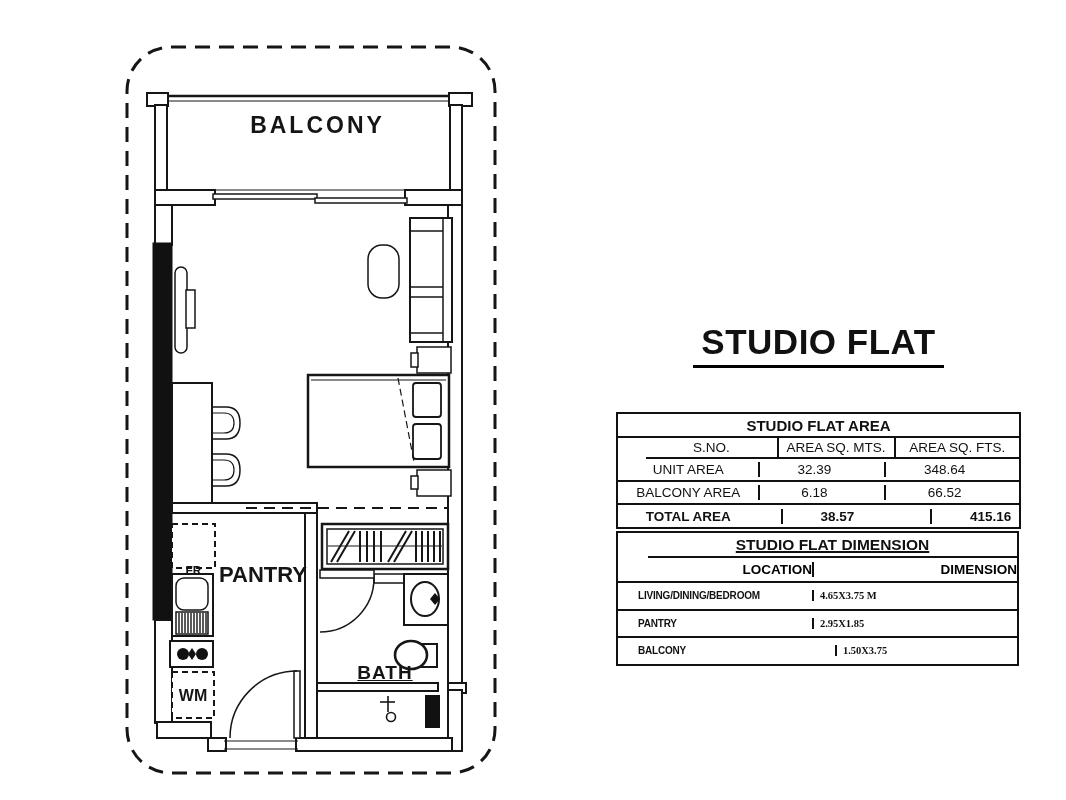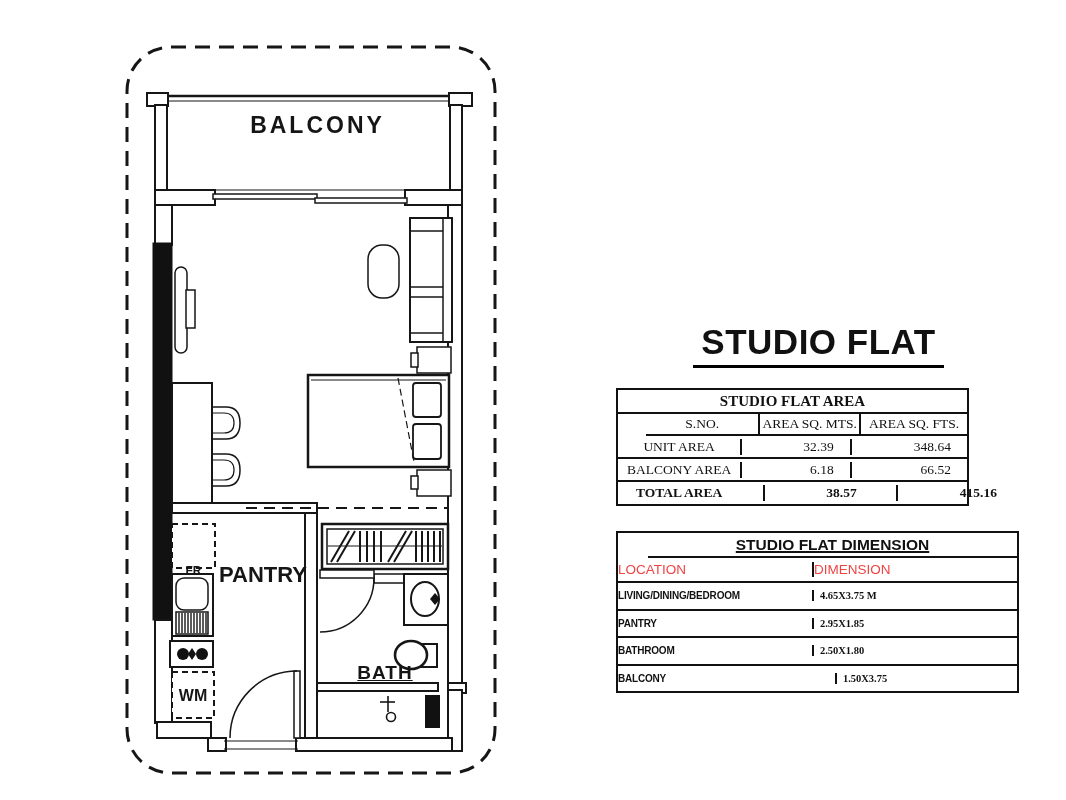--- a/index.html
+++ b/index.html
@@ -12,40 +12,40 @@
   .lbl-balcony{left:240px;top:112px;width:155px;font-size:23px;letter-spacing:3px;}
   .lbl-pantry{left:216px;top:562px;width:94px;font-size:22px;letter-spacing:0px;}
   .lbl-bath{left:350px;top:662px;width:70px;font-size:19px;letter-spacing:1px;text-decoration:underline;}
   .lbl-fr{left:172px;top:564px;width:43px;font-size:12px;font-weight:600;}
   .lbl-wm{left:172px;top:687px;width:42px;font-size:16px;font-weight:600;}
   
   .panel-title{position:absolute;left:616px;top:322px;width:405px;text-align:center;}
   .panel-title span{display:inline-block;font-size:35px;font-weight:700;letter-spacing:.5px;
                     border-bottom:3px solid #000;padding:0 8px 3px;}
   .tbl{position:absolute;border:2.5px solid #111;background:#fff;box-sizing:border-box;}
-  .tbl-area{left:616px;top:388px;width:353px;font-family:Liberation Serif, serif;}
+  .tbl-area{left:616px;top:412px;width:405px;}
   .tbl-dim{left:616px;top:531px;width:403px;}
   .t-title{text-align:center;font-weight:700;font-size:15px;padding:3px 0 2px;border-bottom:2px solid #111;}
   .t-title.u{ text-decoration:underline; text-decoration-thickness:2px; font-size:15.5px;margin-left:30px;}
   .t-row{display:grid;border-bottom:2px solid #111;align-items:center;}
   .t-row:last-child{border-bottom:none;gap:23px;}
   .area-cols{grid-template-columns:35% 31.4% 33.6%;}
   .dim-cols{grid-template-columns:48.6% 51.4%;}
   .t-row>div{box-sizing:border-box;}
   .area-head{font-size:13.5px;margin-left:28px;}
   .area-head>div{text-align:center;padding:2px 0;}
   .c2,.d2{border-left:2px solid #111;}
   .area-data{font-size:13.5px;height:21px;}
   .area-data .lblc{text-align:center;}
-  .area-data .num{text-align:right;padding-right:16px;}
+  .area-data .num{text-align:center;padding-right:16px;}
   .t-total{font-weight:700;height:22px;}
   .dim-head{height:23px;}
-  .dim-head>div{text-align:left;font-weight:400;font-size:13.5px;color:#ef4444;}
+  .dim-head>div{text-align:right;font-weight:700;font-size:13.5px;color:#000000;}
   .dim-data{height:25.5px;}
-  .dim-data .loc{font-size:10px;font-weight:700;letter-spacing:-.2px;padding-left:0;}
+  .dim-data .loc{font-size:10px;font-weight:700;letter-spacing:-.2px;padding-left:20px;}
   .dim-data .dim{font-size:10.5px;font-weight:700;padding-left:6px;font-family:Liberation Serif, serif;}
 </style>
 </head>
 <body>
 
 <div id="canvas">
 
   <div id="plan">
     <svg width="560" height="800" viewBox="0 0 560 800">
       <defs></defs>
@@ -202,22 +202,18 @@
     </div>
     <div class="t-row dim-cols dim-data">
       <div class="loc">LIVING/DINING/BEDROOM</div>
       <div class="d2 dim">4.65X3.75 M</div>
     </div>
     <div class="t-row dim-cols dim-data">
       <div class="loc">PANTRY</div>
       <div class="d2 dim">2.95X1.85</div>
     </div>
     <div class="t-row dim-cols dim-data">
-      <div class="loc">BATHROOM</div>
-      <div class="d2 dim">2.50X1.80</div>
-    </div>
-    <div class="t-row dim-cols dim-data">
       <div class="loc">BALCONY</div>
       <div class="d2 dim">1.50X3.75</div>
     </div>
   </div>
 
 </div>
 
 </body></html>

